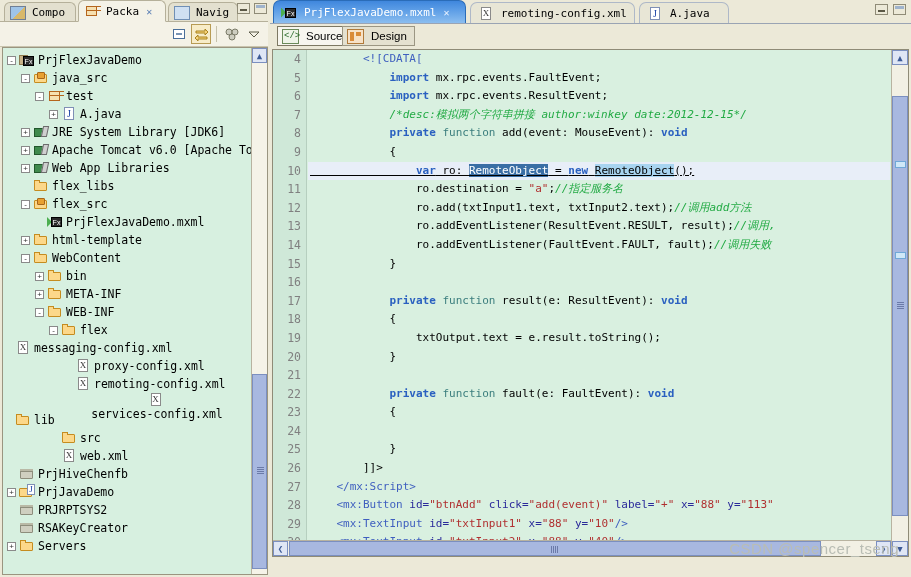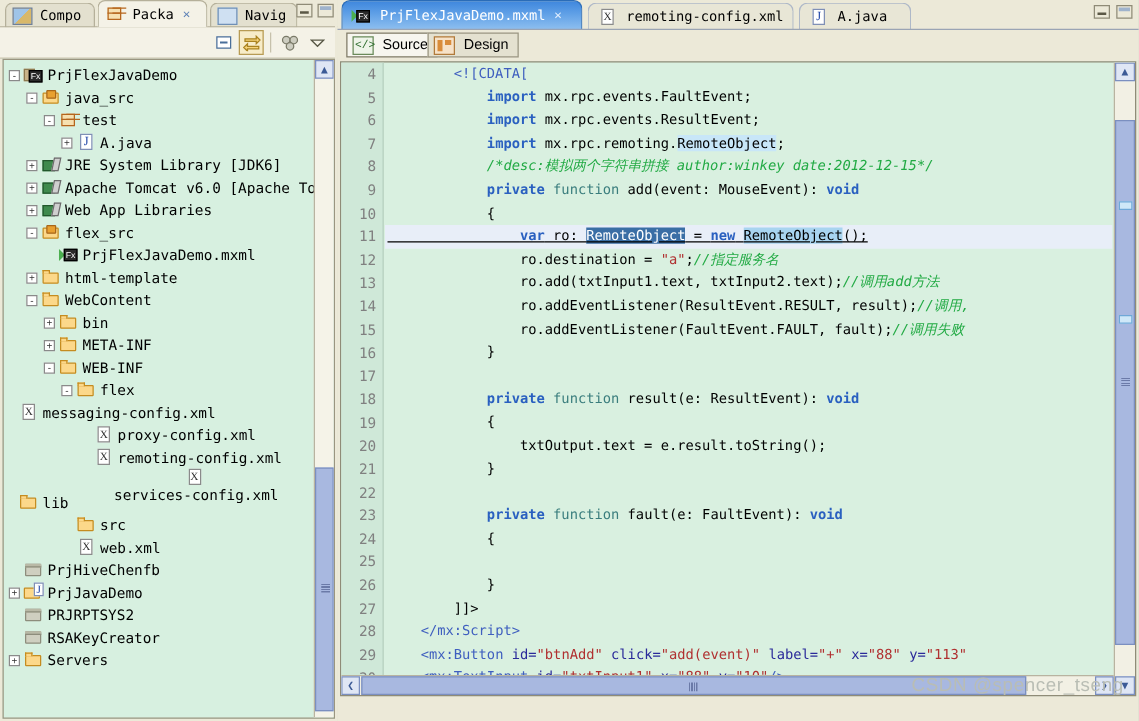--- a/index.html
+++ b/index.html
@@ -263,20 +263,25 @@
           </div>
           <div class="trow" style="padding-left: 18px;">
             <span class="exp">+</span>
             <span class="ic ic-lib"></span>
             <span>Apache Tomcat v6.0  [Apache Tomc</span>
           </div>
           <div class="trow" style="padding-left: 18px;">
             <span class="exp">+</span>
             <span class="ic ic-lib"></span>
             <span>Web App Libraries</span>
+          </div>
+          <div class="trow" style="padding-left: 18px;">
+            <span class="expspace"></span>
+            <span class="ic ic-folder"></span>
+            <span>flex_libs</span>
           </div>
           <div class="trow" style="padding-left: 18px;">
             <span class="exp">-</span>
             <span class="ic ic-srcpkg"></span>
             <span>flex_src</span>
           </div>
           <div class="trow" style="padding-left: 32px;">
             <span class="expspace"></span>
             <span class="ic ic-mxml"></span>
             <span>PrjFlexJavaDemo.mxml</span>
@@ -451,21 +456,20 @@
           <div class="gnum">27</div>
           <div class="gnum">28</div>
           <div class="gnum">29</div>
           <div class="gnum">30</div>
           <div class="gnum">31</div>
         </div>
       <div class="codearea" id="codearea">
           <div class="cline">        <span class="tag">&lt;![CDATA[</span></div>
           <div class="cline">            <span class="kw2">import</span> mx.rpc.events.FaultEvent;</div>
           <div class="cline">            <span class="kw2">import</span> mx.rpc.events.ResultEvent;</div>
-          <div class="cline">            <span class="kw2">import</span> mx.rpc.remoting.<span class="occ">RemoteObject</span>;</div>
           <div class="cline">            <span class="cmt">/*desc:模拟两个字符串拼接 author:winkey date:2012-12-15*/</span></div>
           <div class="cline">            <span class="kw2">private</span> <span class="fn">function</span> add(event: MouseEvent): <span class="kw2">void</span></div>
           <div class="cline">            {</div>
           <div class="cline hl">                <span class="kw2">var</span> ro: <span class="sel-dark">RemoteObject</span> = <span class="kw2">new</span> <span class="sel-lite">RemoteObject</span>();</div>
           <div class="cline">                ro.destination = <span class="str">"a"</span>;<span class="cmt">//指定服务名</span></div>
           <div class="cline">                ro.add(txtInput1.text, txtInput2.text);<span class="cmt">//调用add方法</span></div>
           <div class="cline">                ro.addEventListener(ResultEvent.RESULT, result);<span class="cmt">//调用,</span></div>
           <div class="cline">                ro.addEventListener(FaultEvent.FAULT, fault);<span class="cmt">//调用失败</span></div>
           <div class="cline">            }</div>
           <div class="cline">&nbsp;</div>

